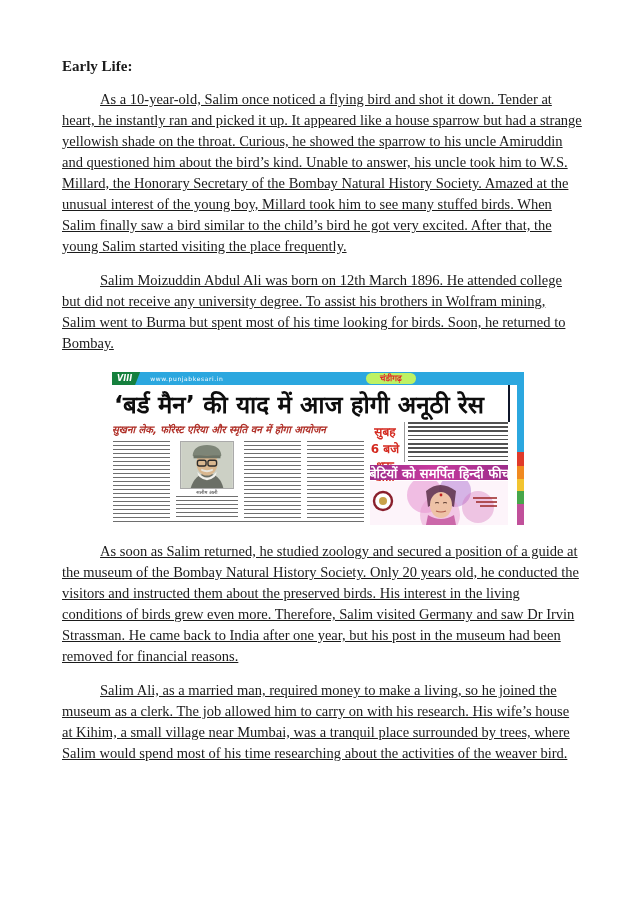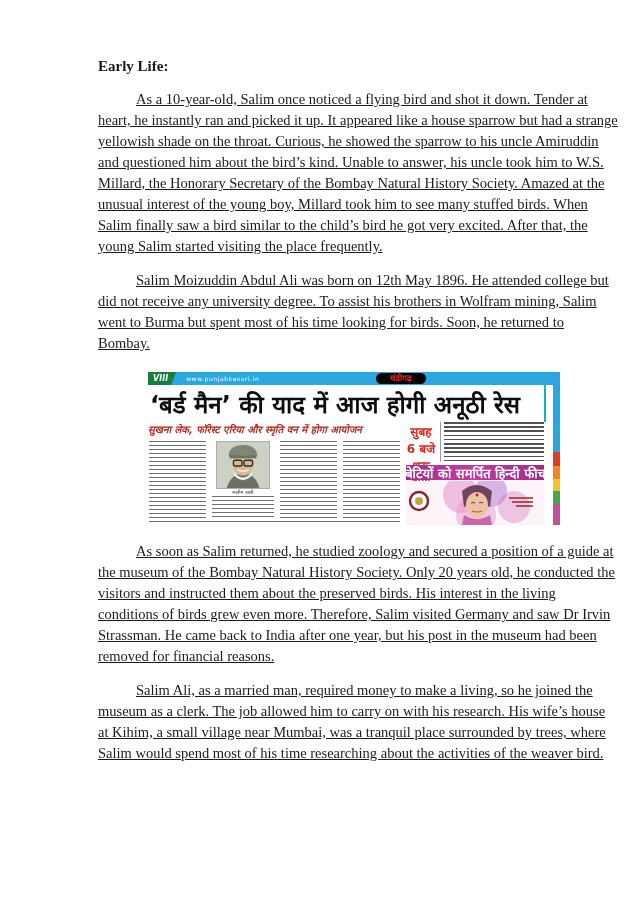--- a/index.html
+++ b/index.html
@@ -1,21 +1,21 @@
 <!DOCTYPE html>
 <html><head>
 <meta charset="utf-8">
 <style>
   html,body{margin:0;padding:0;}
   body{
     width:640px;height:905px;background:#ffffff;
     font-family:"Liberation Serif", serif;color:#1b1b1b;
     overflow:hidden;
   }
-  .page{padding:58px 74px 0 62px;margin-left:36px;}
+  .page{padding:58px 74px 0 62px;}
   .doc-heading{font-weight:bold;font-size:15px;margin:0 0 14px 0;}
   .doc-heading.second{margin-top:22px;}
   .doc-para{
     width:520px;font-size:14.5px;line-height:21px;
     text-indent:38px;margin:0 0 13px 0;text-decoration:underline;
   }
 
   
   .np{
     position:relative;width:412px;height:153px;
@@ -26,29 +26,29 @@
     position:absolute;top:0;left:0;width:412px;height:13px;
     background:#2ba7df;display:flex;align-items:center;
   }
   .np-pageno{
     background:#15803d;color:#fff;font-size:8px;font-weight:bold;font-style:italic;
     height:13px;line-height:13px;padding:0 8px 0 5px;
     clip-path:polygon(0 0,100% 0,82% 100%,0 100%);
   }
   .np-url{color:#fff;font-size:6px;letter-spacing:.6px;margin-left:10px;}
   .np-edition{
-    position:absolute;left:228px;top:1px;height:11px;
-    background:#000000;border-radius:7px;padding:0 14px;
+    position:absolute;left:254px;top:1px;height:11px;
+    background:#bef264;border-radius:7px;padding:0 14px;
     color:#e02a2a;font-weight:bold;font-size:8.5px;line-height:11px;
   }
   .np-headline{
     position:absolute;top:13px;left:0;width:394px;height:37px;
     display:flex;align-items:center;
     font-size:24px;font-weight:bold;color:#0d0d0d;
-    border-right:2px solid #14b8a6;padding-left:2px;white-space:nowrap;overflow:hidden;
+    border-right:2px solid #0f172a;padding-left:2px;white-space:nowrap;overflow:hidden;
   }
   .np-body{position:absolute;top:50px;left:0;width:396px;height:103px;}
   .np-left{position:absolute;left:0;top:0;width:254px;height:103px;}
   .np-subhead{
     color:#b03028;font-weight:bold;font-size:10px;line-height:16px;
     white-space:nowrap;overflow:hidden;font-style:italic;
   }
   .np-cols{position:absolute;top:19px;left:1px;right:2px;bottom:7px;display:flex;gap:6px;}
   .np-col{
     flex:1;
@@ -100,21 +100,21 @@
 </style>
 </head>
 <body>
 
 <div class="page">
 
   <div class="doc-heading">Early Life:</div>
 
   <p class="doc-para">As a 10-year-old, Salim once noticed a flying bird and shot it down. Tender at heart, he instantly ran and picked it up. It appeared like a house sparrow but had a strange yellowish shade on the throat. Curious, he showed the sparrow to his uncle Amiruddin and questioned him about the bird’s kind. Unable to answer, his uncle took him to W.S. Millard, the Honorary Secretary of the Bombay Natural History Society. Amazed at the unusual interest of the young boy, Millard took him to see many stuffed birds. When Salim finally saw a bird similar to the child’s bird he got very excited. After that, the young Salim started visiting the place frequently.</p>
 
-  <p class="doc-para">Salim Moizuddin Abdul Ali was born on 12th May 1896. He attended college but did not receive any university degree. To assist his brothers in Wolfram mining, Salim went to Burma but spent most of his time looking for birds. Soon, he returned to Bombay.</p>
+  <p class="doc-para">Salim Moizuddin Abdul Ali was born on 12th March 1896. He attended college but did not receive any university degree. To assist his brothers in Wolfram mining, Salim went to Burma but spent most of his time looking for birds. Soon, he returned to Bombay.</p>
 
   <div class="np">
 
     <div class="np-banner">
       <span class="np-pageno">VIII</span>
       <span class="np-url">www.punjabkesari.in</span>
       <span class="np-edition">चंडीगढ़</span>
     </div>
 
     <div class="np-headline">‘बर्ड मैन’ की याद में आज होगी अनूठी रेस</div>

